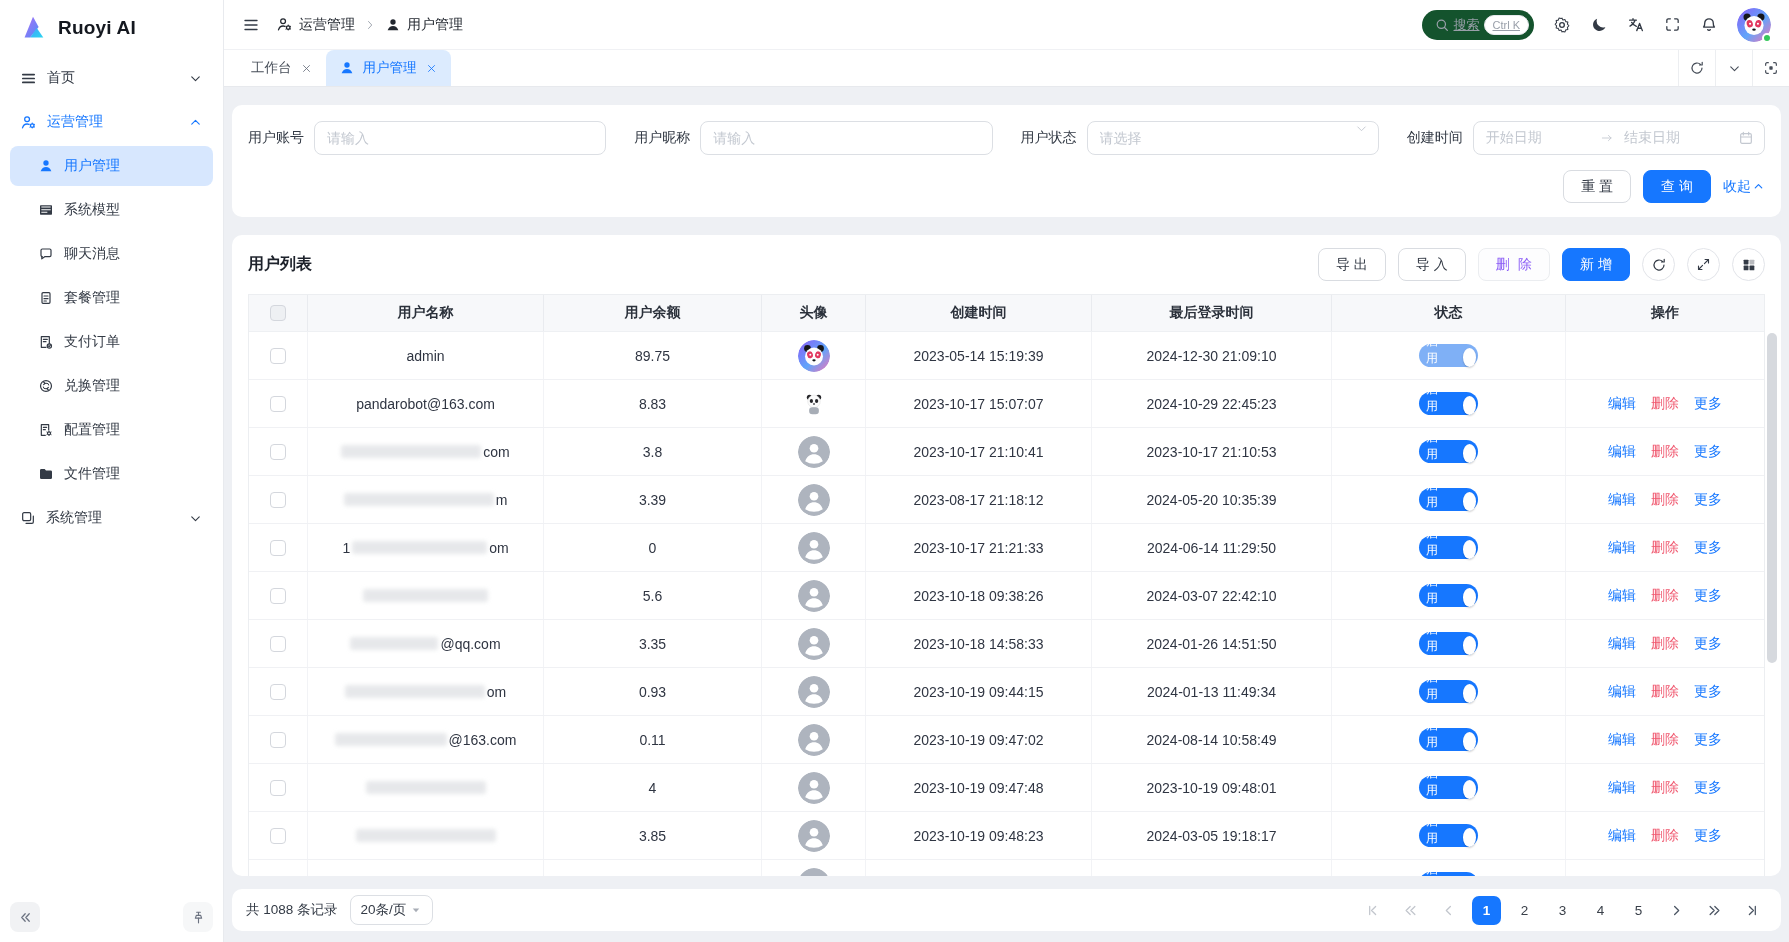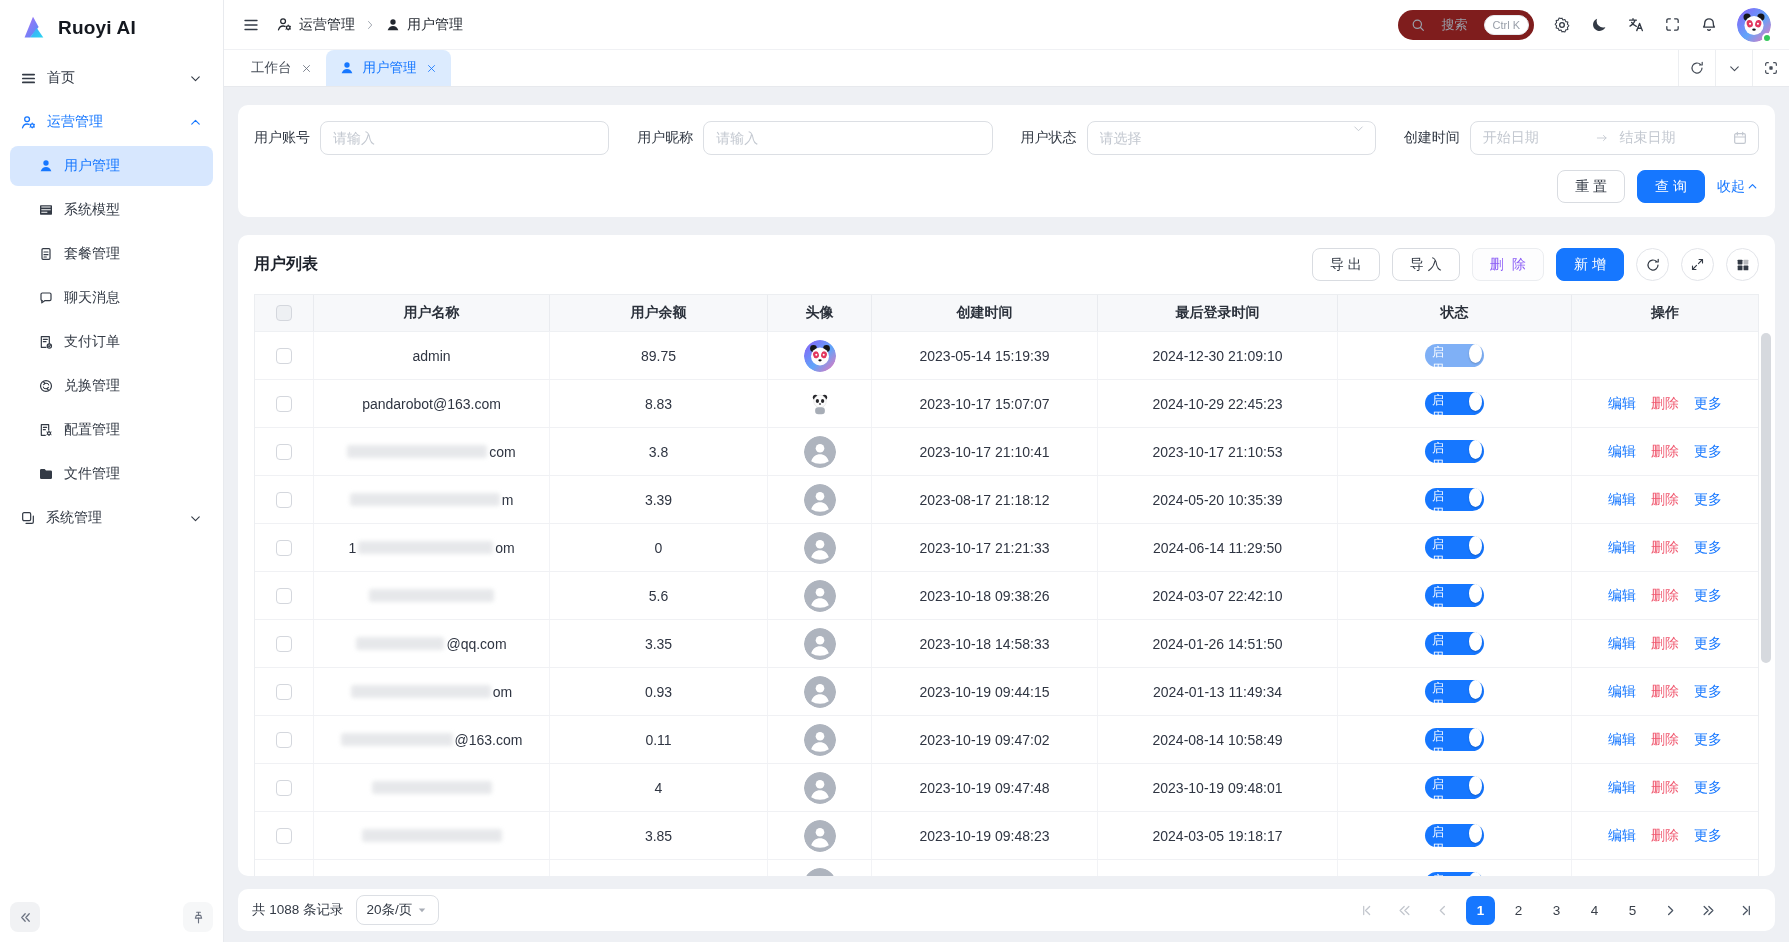--- a/index.html
+++ b/index.html
@@ -27,37 +27,37 @@
   
   .main { flex:1; display:flex; flex-direction:column; min-width:0; }
 
   
   .topbar { height:50px; background:#fff; display:flex; align-items:center; gap:16px; padding:0 18px; border-bottom:1px solid #f0f1f4; }
   .tb-btn { border:none; background:none; color:#333a45; display:flex; align-items:center; padding:0; }
   .breadcrumb { display:flex; align-items:center; gap:8px; color:#22272f; }
   .crumb { display:flex; align-items:center; gap:6px; cursor:pointer; }
   .crumb-sep { color:#9aa0aa; }
   .topbar-right { margin-left:auto; display:flex; align-items:center; gap:19px; }
-  .search-pill { display:flex; align-items:center; gap:16px; background:#7f1d1d; border:none; border-radius:16px; height:30px; padding:0 5px 0 12px; color:#9aa0aa; font-size:13px; }
+  .search-pill { display:flex; align-items:center; gap:4px; background:#14532d; border:none; border-radius:16px; height:30px; padding:0 5px 0 12px; color:#9aa0aa; font-size:13px;text-decoration:underline; }
   .kbd { background:#fff; border:1px solid #e7e9ed; border-radius:11px; padding:3px 8px; font-size:11px; color:#9aa0aa;text-align:right; }
   .avatar-btn { position:relative; width:34px; height:34px; border:none; background:none; padding:0; border-radius:50%; }
   .avatar-btn .av { width:34px; height:34px; border-radius:50%; overflow:hidden; display:block; }
   .online-dot { position:absolute; right:-1px; bottom:-1px; width:10px; height:10px; border-radius:50%; background:#35c75a; border:2px solid #fff; }
 
   
   .tabbar { height:37px; background:#fff; border-bottom:1px solid #e7e9ed; display:flex; align-items:stretch; padding-left:14px; }
   .tab { display:flex; align-items:center; gap:8px; padding:0 13px; color:#474e59; font-size:13.5px; cursor:pointer; }
   .tab .close { color:#6b7280; }
   .tab.active { background:#dcebfe; color:#1677ff; border-radius:8px 8px 0 0; }
   .tab.active .close, .tab.active .icn { color:#1677ff; }
   .tabbar-right { margin-left:auto; display:flex; }
   .tab-tool { width:37px; border:none; background:none; border-left:1px solid #eceef1; color:#474e59; display:flex; align-items:center; justify-content:center; }
 
   
-  .content { flex:1; padding:18px 14px 0; display:flex; flex-direction:column; min-height:0; }
+  .content { flex:1; padding:18px 8px 0; display:flex; flex-direction:column; min-height:0; }
   .card { background:#fff; border-radius:10px; }
 
   
   .filter-card { padding:16px 16px 14px; }
   .filter-row { display:flex; gap:28px; }
   .field { flex:1; display:flex; align-items:center; gap:10px; min-width:0; }
   .field > label { white-space:nowrap; color:#333a45; }
   .input-wrap { position:relative; flex:1; display:flex; }
   .inp { width:100%; height:34px; border:1px solid #dcdfe4; border-radius:8px; padding:0 12px; font-size:14px; font-family:inherit; color:#333; outline:none; background:#fff; }
   .inp::placeholder { color:#c3c8d0; }
@@ -84,21 +84,21 @@
   .thead { background:#f7f8fa; height:37px; font-weight:700; color:#2b313b; border-bottom:1px solid #eef0f3; }
   .thead .th + .th { border-left:1px solid #e9ebef; }
   .tbody .trow { height:48px; border-bottom:1px solid #f0f1f4; background:#fff; }
   .tbody .td + .td { border-left:1px solid #f2f3f6; }
   .cbx { width:16px; height:16px; border:1px solid #d4d7dd; border-radius:4px; background:#fff; display:inline-block; cursor:pointer; }
   .thead .cbx { background:#eef0f3; }
   .name-cell { gap:2px; }
   .redact { display:inline-block; height:13px; border-radius:3px; background:#cfd2d7; opacity:.5; filter:blur(2px); }
   .avatar { width:32px; height:32px; border-radius:50%; overflow:hidden; display:inline-flex; }
   .avatar.av-panda-sticker { width:26px; height:26px; border-radius:0; }
-  .toggle { width:59px; height:23px; border-radius:12px; background:#1677ff; display:inline-flex; align-items:flex-start; justify-content:space-between; padding:0 2px 0 7px; cursor:pointer;gap:20px; }
+  .toggle { width:59px; height:23px; border-radius:12px; background:#1677ff; display:inline-flex; align-items:flex-end; justify-content:space-between; padding:0 2px 0 7px; cursor:pointer;gap:20px; }
   .toggle .tg-label { color:#fff; font-size:12px; }
   .tg-knob { width:19px; height:19px; border-radius:50%; background:#fff; box-shadow:0 1px 2px rgba(0,0,0,.2); }
   .toggle.muted { background:#7fb0f6; }
   .actions-cell { gap:15px; }
   .lnk { color:#1677ff; cursor:pointer; }
   .lnk.danger { color:#f0586f; }
   .vscroll { position:absolute; top:38px; right:-14px; width:11px; height:540px; }
   .vthumb { width:10px; height:330px; border-radius:5px; background:#d6d9de; }
 
   
@@ -177,33 +177,33 @@
         <span class="icn">
           <svg width="16" height="16" viewBox="0 0 24 24" fill="currentColor">
             <path d="M4 5h16a1 1 0 0 1 1 1v12a1 1 0 0 1-1 1H4a1 1 0 0 1-1-1V6a1 1 0 0 1 1-1zm1 3.2h14v-1.5H5zm0 4h14v-1.5H5zm0 4h9v-1.5H5z"></path>
           </svg>
         </span>
         <span>系统模型</span>
       </div>
       <div class="submenu-item">
         <span class="icn">
           <svg width="16" height="16" viewBox="0 0 24 24" fill="none" stroke="currentColor" stroke-width="1.8" stroke-linecap="round" stroke-linejoin="round">
+            <path d="M4.5 6.5a2 2 0 0 1 2-2h11a2 2 0 0 1 2 2v7.5a2 2 0 0 1-2 2H10l-4.3 3.3v-3.3H6.5a2 2 0 0 1-2-2z"></path>
+          </svg>
+        </span>
+        <span>聊天消息</span>
+      </div>
+      <div class="submenu-item">
+        <span class="icn">
+          <svg width="16" height="16" viewBox="0 0 24 24" fill="none" stroke="currentColor" stroke-width="1.8" stroke-linecap="round" stroke-linejoin="round">
             <rect x="6" y="4" width="12" height="16" rx="1.5"></rect>
             <path d="M9 9h6M9 13h6M9 16.5h3.5"></path>
           </svg>
         </span>
         <span>套餐管理</span>
-      </div>
-      <div class="submenu-item">
-        <span class="icn">
-          <svg width="16" height="16" viewBox="0 0 24 24" fill="none" stroke="currentColor" stroke-width="1.8" stroke-linecap="round" stroke-linejoin="round">
-            <path d="M4.5 6.5a2 2 0 0 1 2-2h11a2 2 0 0 1 2 2v7.5a2 2 0 0 1-2 2H10l-4.3 3.3v-3.3H6.5a2 2 0 0 1-2-2z"></path>
-          </svg>
-        </span>
-        <span>聊天消息</span>
       </div>
       <div class="submenu-item">
         <span class="icn">
           <svg width="16" height="16" viewBox="0 0 24 24" fill="none" stroke="currentColor" stroke-width="1.8" stroke-linecap="round" stroke-linejoin="round">
             <path d="M5 4h12v10.5M5 4v16h7"></path>
             <path d="M8 8h6M8 11.5h4"></path>
             <circle cx="17" cy="18" r="3.2"></circle>
             <path d="M15.7 18l1 1 1.7-2"></path>
           </svg>
         </span>

